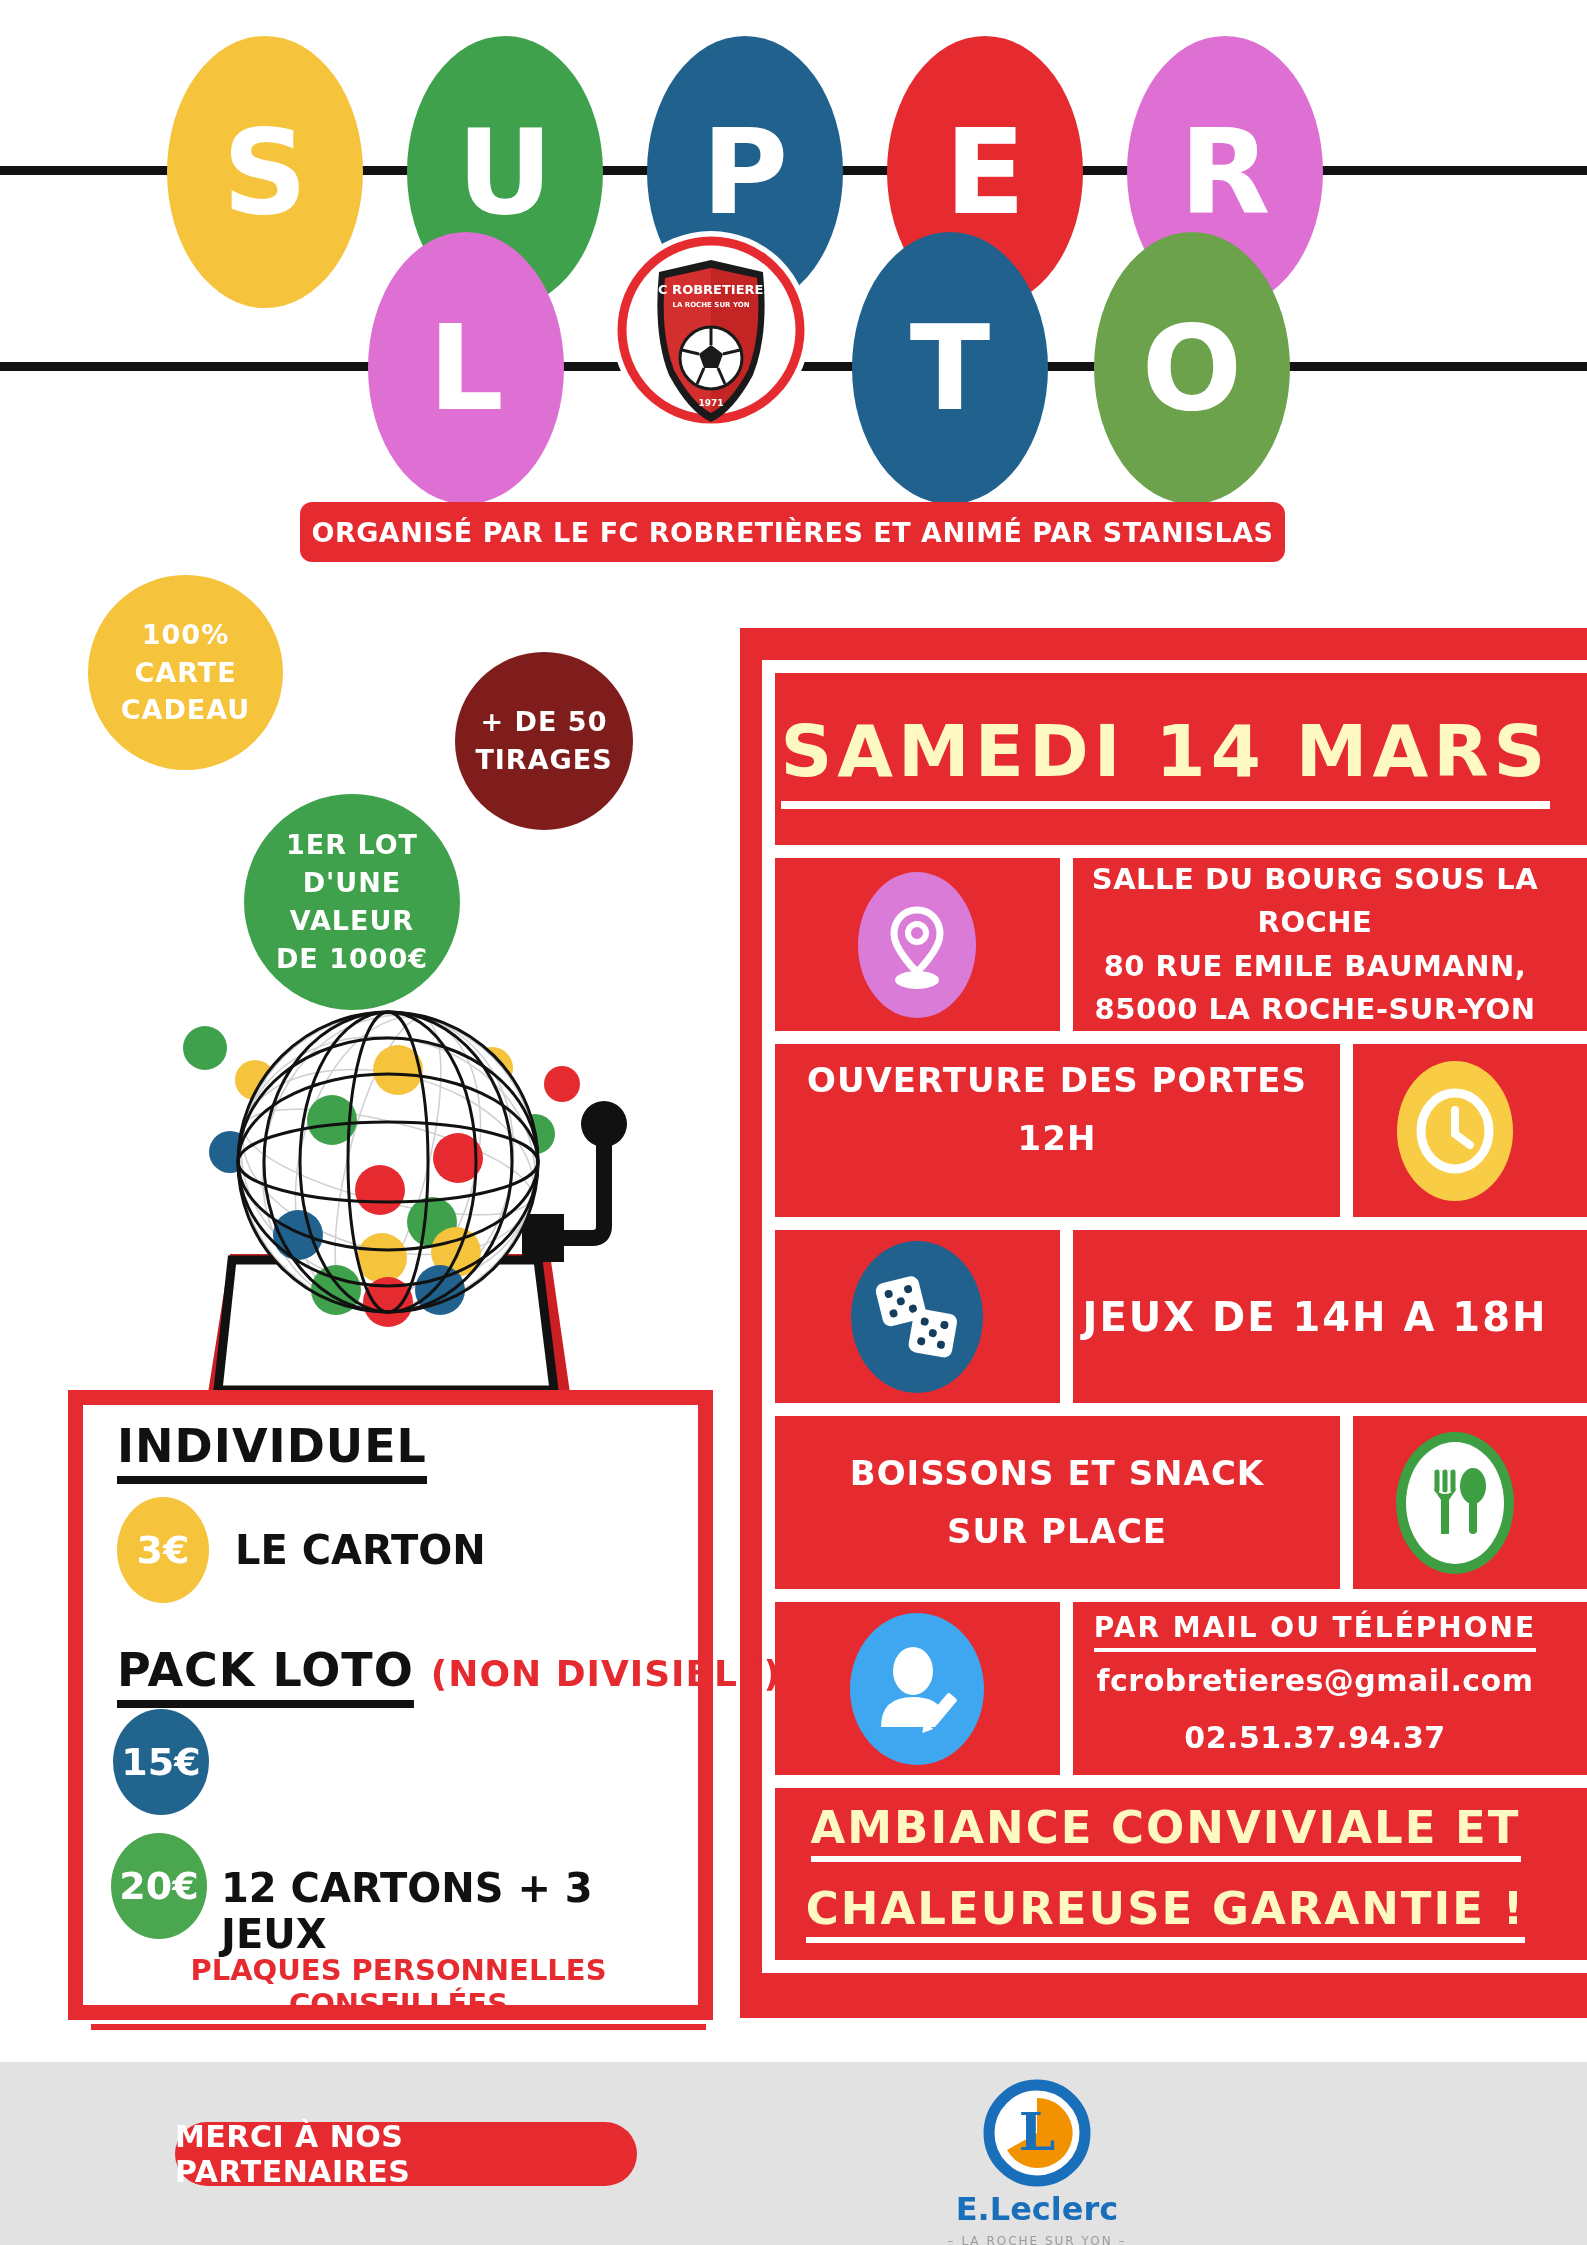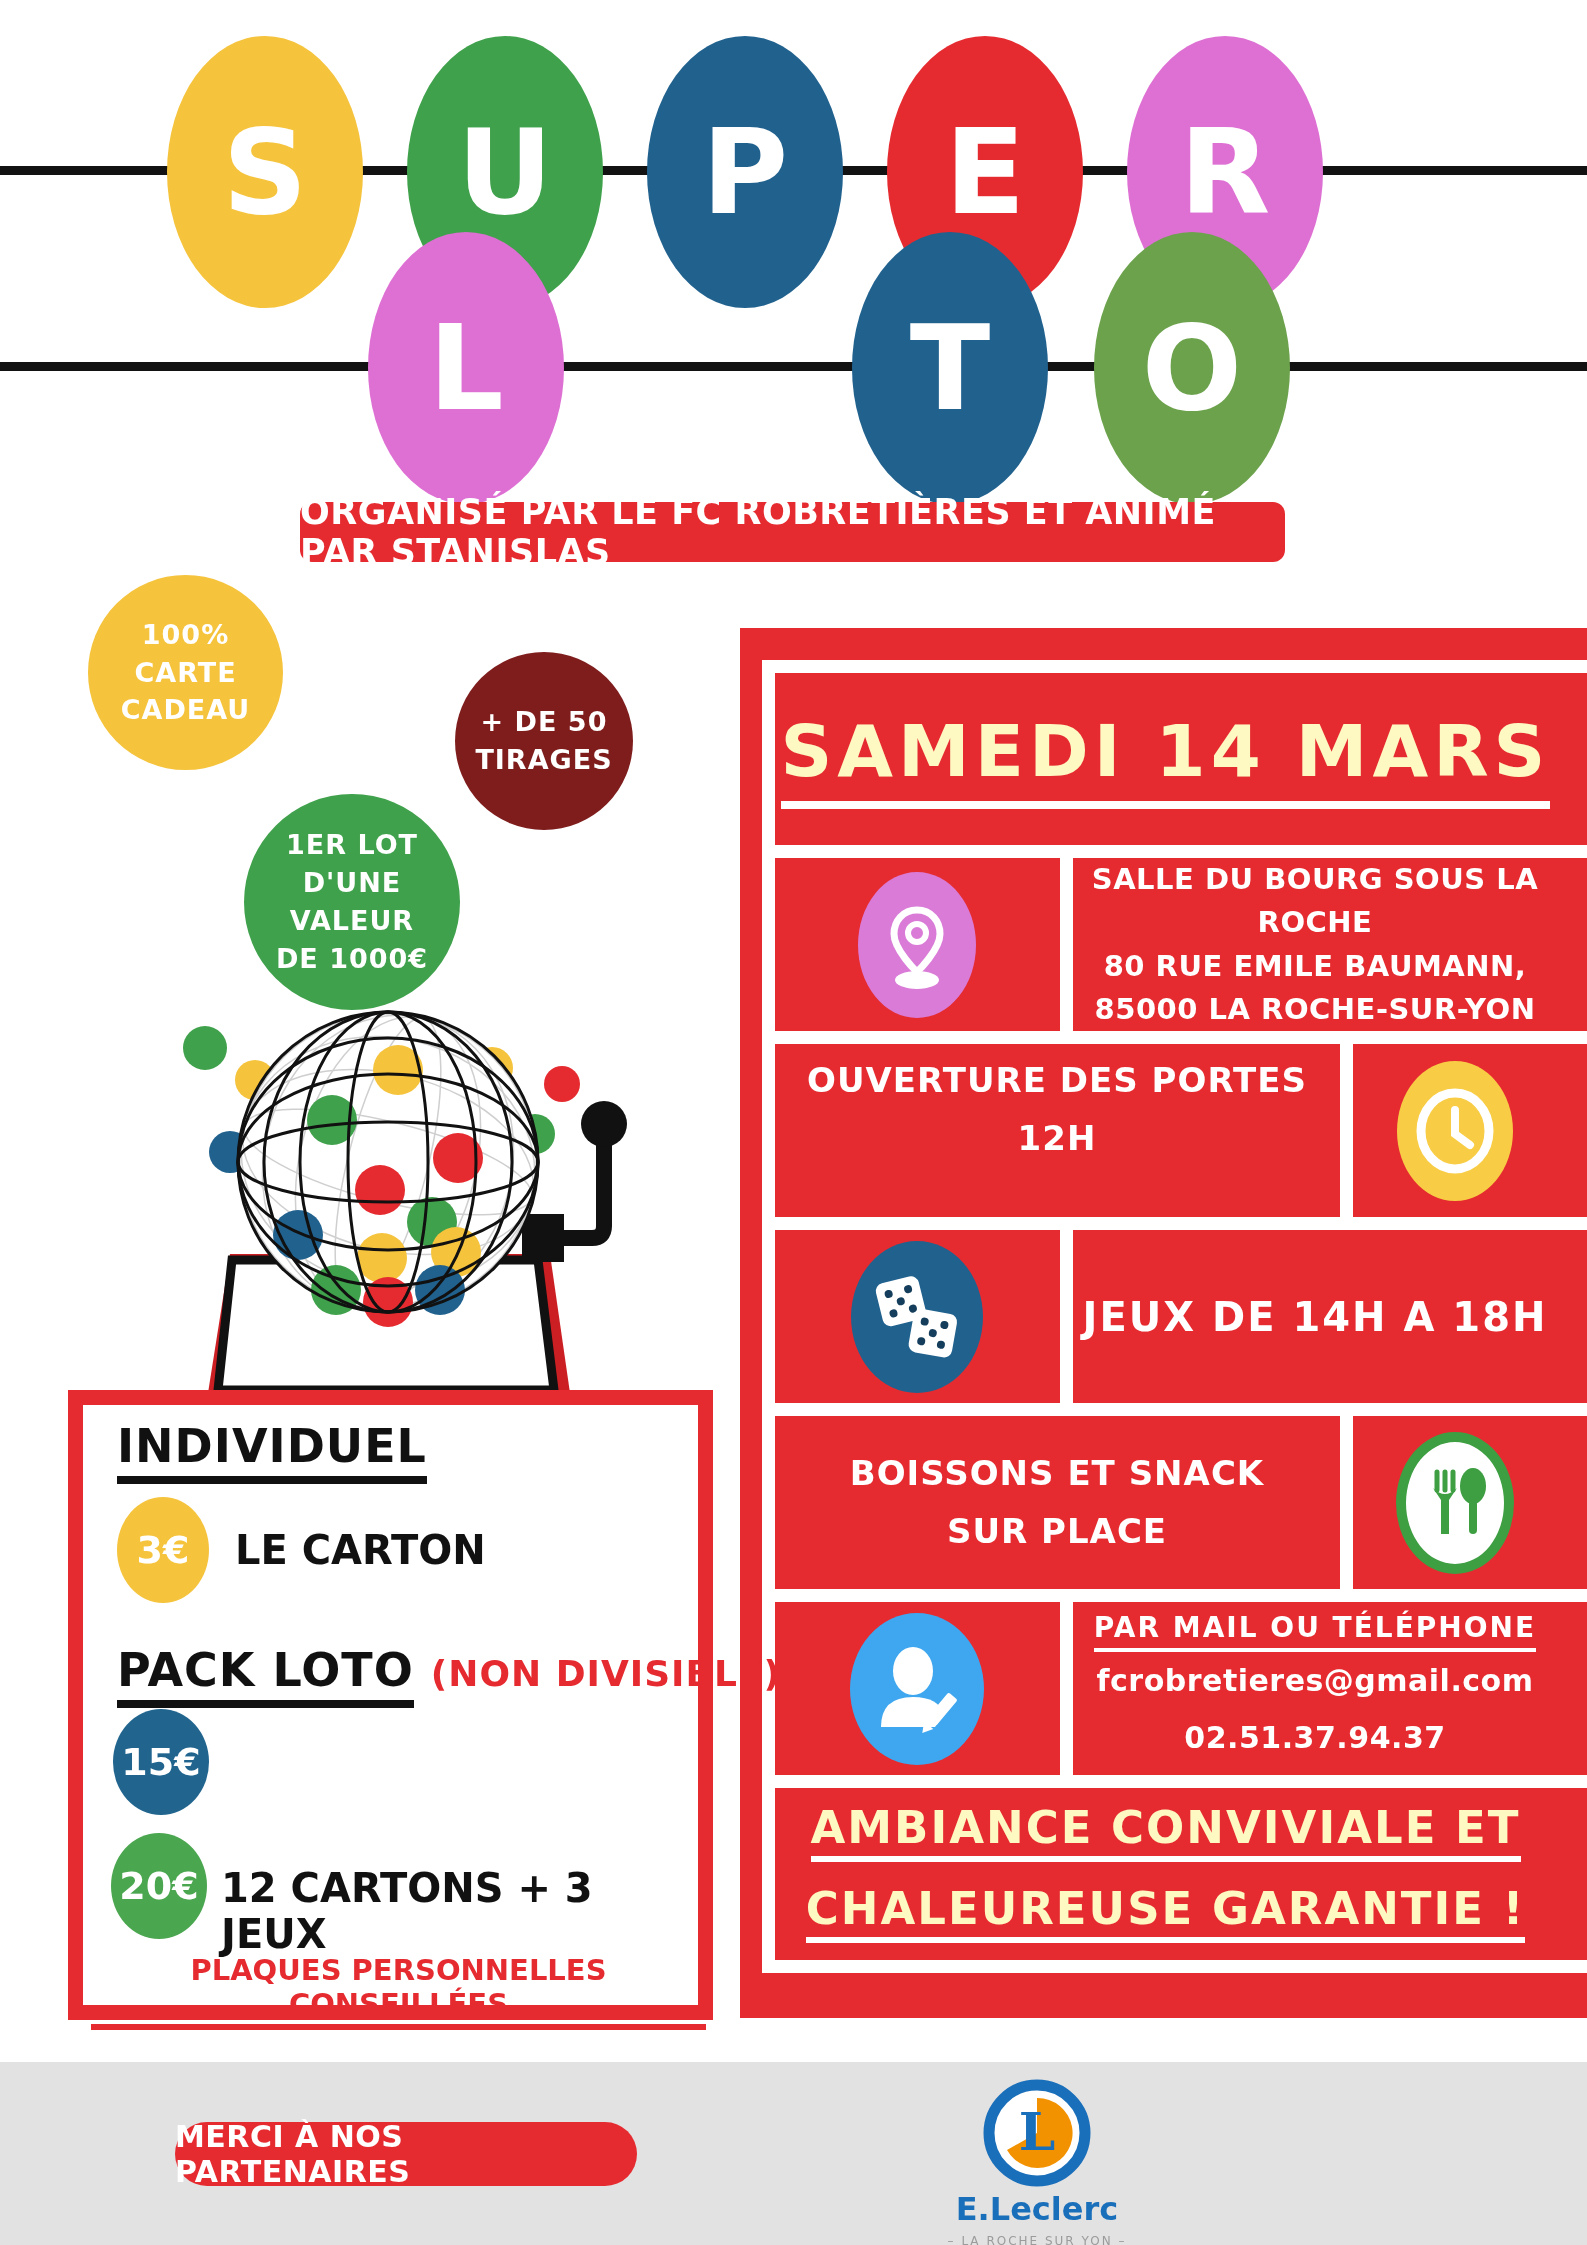--- a/index.html
+++ b/index.html
@@ -5,21 +5,21 @@
   html,body{margin:0;padding:0;background:#fff;}
   #poster{position:relative;width:1587px;height:2245px;background:#ffffff;overflow:hidden;
           font-family:"DejaVu Sans","Liberation Sans",sans-serif;}
   .abs{position:absolute;}
   .blackline{position:absolute;left:0;width:1587px;height:9px;background:#121212;z-index:1;}
   .bubble{position:absolute;width:196px;height:272px;border-radius:50%;z-index:2;
           display:flex;align-items:center;justify-content:center;}
   .bubble span{color:#fff;font-size:118px;font-weight:bold;}
   .banner{position:absolute;left:300px;top:502px;width:985px;height:60px;background:#e62b30;
           border-radius:12px;display:flex;align-items:center;justify-content:center;z-index:2;}
-  .banner span{color:#fff;font-weight:bold;font-size:35px;letter-spacing:.5px;}
+  .banner span{color:#fff;font-weight:bold;font-size:27px;letter-spacing:.5px;}
   .badge{position:absolute;border-radius:50%;display:flex;flex-direction:column;align-items:center;
          justify-content:center;z-index:2;text-align:center;}
   .badge div{color:#fff;font-weight:bold;font-size:27px;line-height:1.4;letter-spacing:1px;}
   
   .pricebox{position:absolute;left:68px;top:1390px;width:645px;height:630px;background:#fff;
             border:15px solid #e62b30;box-sizing:border-box;z-index:3;}
   .pb-title{position:absolute;left:34px;font-size:46px;font-weight:800;color:#111;letter-spacing:1px;}
   .ul-black{border-bottom:8px solid #111;padding-bottom:3px;display:inline-block;}
   .price-circle{position:absolute;width:92px;height:104px;border-radius:50%;display:flex;
                 align-items:center;justify-content:center;color:#fff;font-weight:bold;font-size:38px;}
@@ -82,20 +82,35 @@
   <div class="bubble" style="left:887px;top:36px;background:#e62b30;">
       <span>E</span>
     </div>
   <div class="bubble" style="left:1127px;top:36px;background:#de6fd3;">
       <span>R</span>
     </div>
 
   <div class="bubble" style="left:368px;top:232px;background:#de6fd3;">
       <span>L</span>
     </div>
+  <div class="abs" style="left:611px;top:230px;width:200px;height:200px;z-index:3;">
+    <svg width="200" height="200" viewBox="0 0 200 200">
+      <circle cx="100" cy="100" r="99" fill="#ffffff"></circle>
+      <circle cx="100" cy="100" r="89" fill="none" stroke="#e62b30" stroke-width="9"></circle>
+      <path d="M100,30 L152,42 Q158,105 142,145 Q122,182 100,192 Q78,182 58,145 Q42,105 48,42 Z" fill="#1a1a1a"></path>
+      <path d="M100,38 L146,48 Q151,103 137,140 Q119,173 100,183 Q81,173 63,140 Q49,103 54,48 Z" fill="#d32f2f"></path>
+      <path d="M100,38 L146,48 Q151,103 137,140 Q119,173 100,183 Z" fill="#b71c1c" opacity="0.55"></path>
+      <text x="100" y="64" text-anchor="middle" fill="#ffffff" font-size="13" font-weight="bold" font-family="DejaVu Sans, sans-serif">FC ROBRETIERES</text>
+      <text x="100" y="77" text-anchor="middle" fill="#ffffff" font-size="7" font-weight="bold" font-family="DejaVu Sans, sans-serif">LA ROCHE SUR YON</text>
+      <circle cx="100" cy="128" r="31" fill="#ffffff" stroke="#1a1a1a" stroke-width="3"></circle>
+      <polygon points="100,115 112,124 107,138 93,138 88,124" fill="#1a1a1a"></polygon>
+      <path d="M100,97 L100,115 M112,124 L129,120 M107,138 L114,154 M93,138 L86,154 M88,124 L71,120" stroke="#1a1a1a" stroke-width="3" fill="none"></path>
+      <text x="100" y="176" text-anchor="middle" fill="#ffffff" font-size="9" font-weight="bold" font-family="DejaVu Sans, sans-serif">1971</text>
+    </svg>
+  </div>
   <div class="bubble" style="left:852px;top:232px;background:#21618e;">
       <span>T</span>
     </div>
   <div class="bubble" style="left:1094px;top:232px;background:#6ca24c;">
       <span>O</span>
     </div>
 
   <div class="banner">
     <span>ORGANISÉ PAR LE FC ROBRETIÈRES ET ANIMÉ PAR STANISLAS</span>
   </div>

